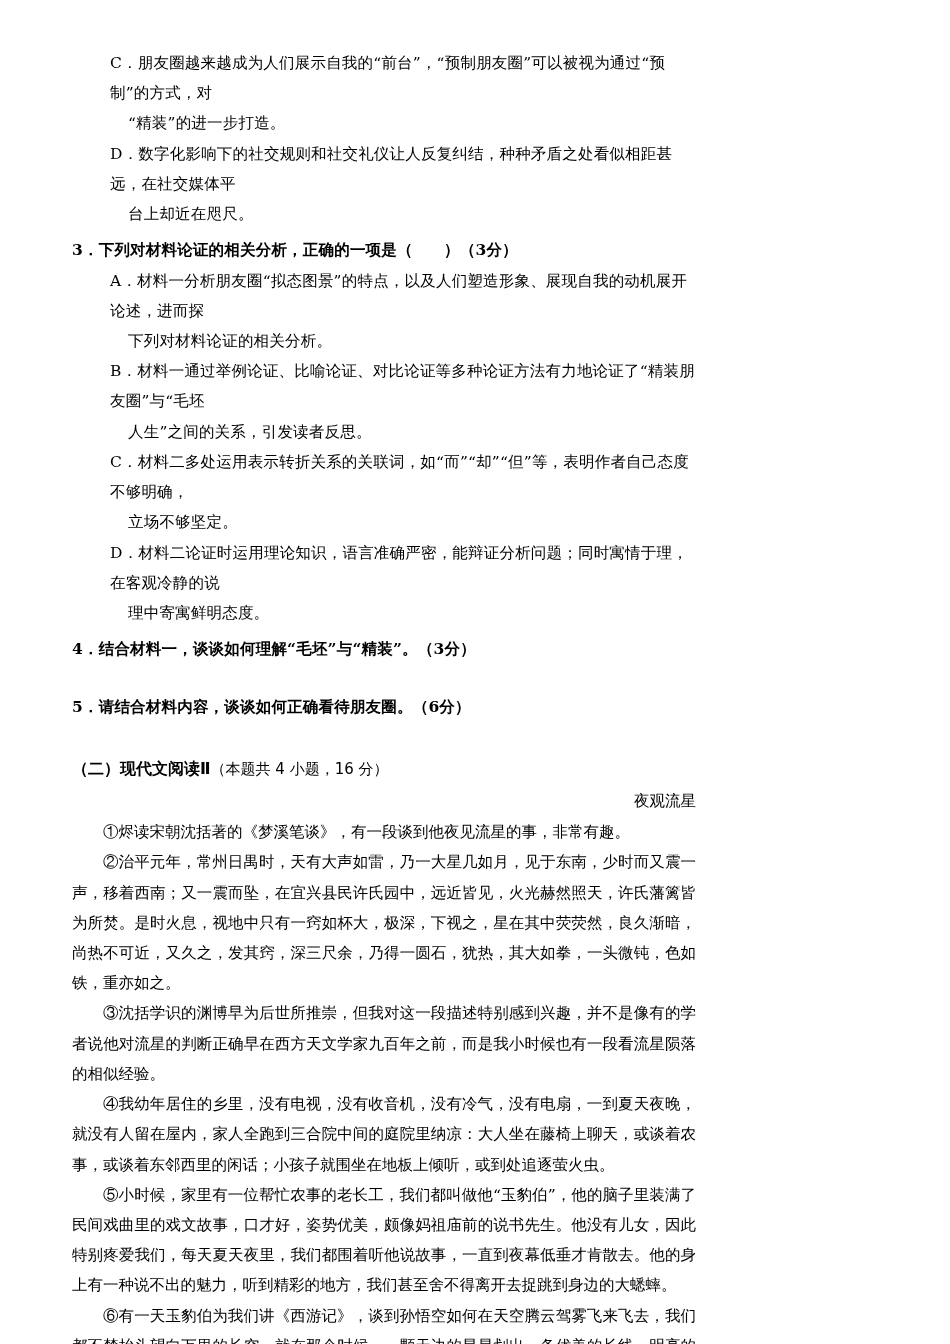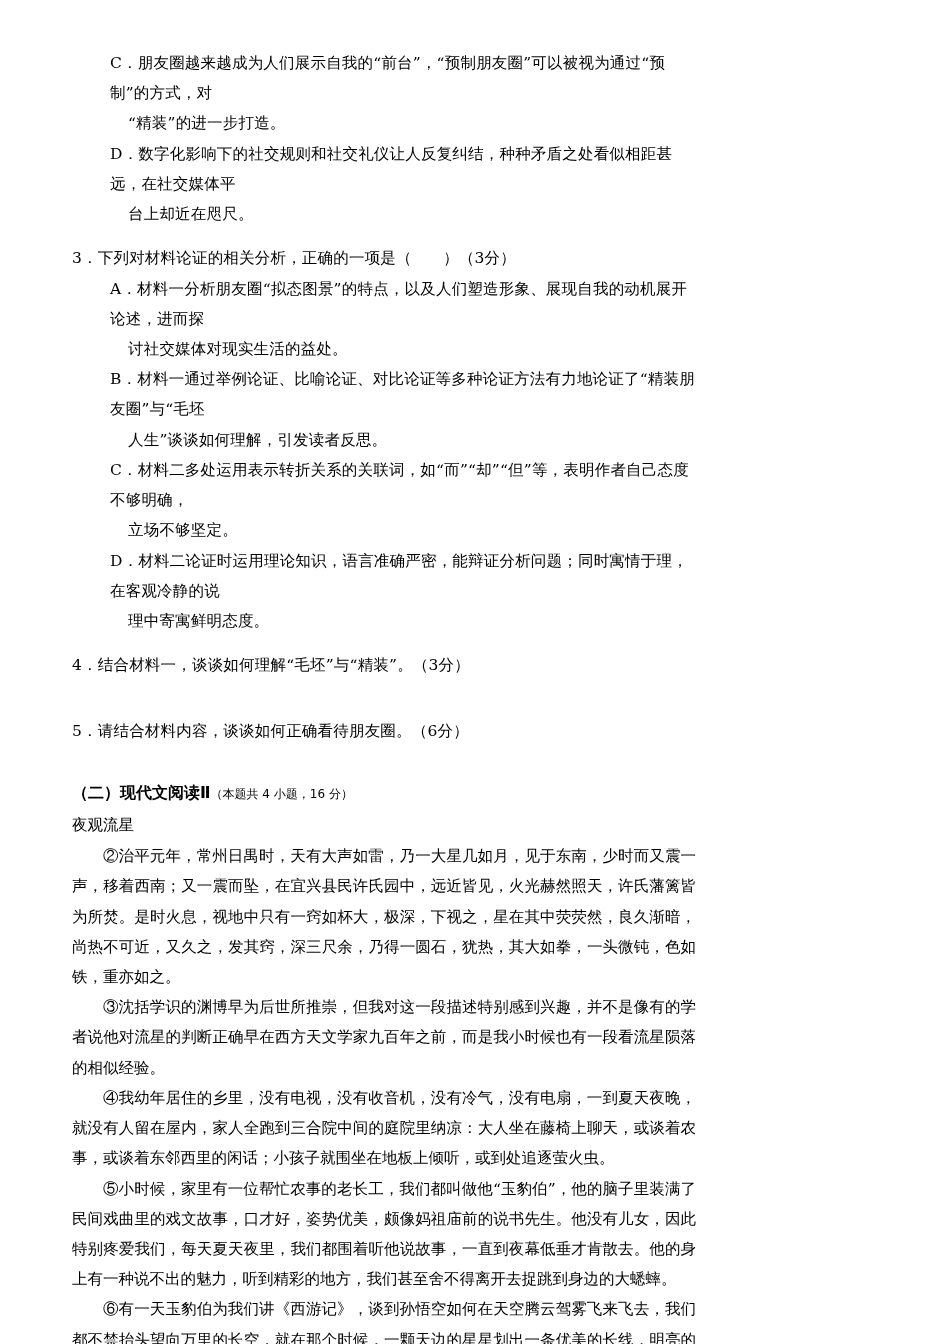--- a/index.html
+++ b/index.html
@@ -29,40 +29,41 @@
     margin-left: 38px;
     text-indent: 0;
   }
   .opt-cont {
     margin-left: 56px;
   }
   .qline {
     margin-left: 0;
   }
   .q-num {
-    margin-top: 14px;
+    margin-top: 6px;
+    font-weight: bold;
   }
   .spacer-md { height: 22px; }
   .spacer-lg { height: 30px; }
 
   .section-head {
     font-size: 16px;
     font-weight: bold;
     line-height: 2;
     font-family: "DejaVu Sans", "Liberation Sans", sans-serif;
   }
   .section-head .small {
     font-weight: normal;
-    font-size: 12px;
+    font-size: 15px;
   }
   .indent2 {
     text-indent: 2em;
   }
   .center {
-    text-align: left;
+    text-align: right;
   }
   .essay {
     font-size: 15.5px;
     line-height: 1.95;
     font-family: "DejaVu Serif", "Liberation Serif", serif;
   }
   .essay-title {
     font-size: 15.5px;
     line-height: 2.1;
   }
@@ -80,32 +81,33 @@
 <body>
 
 <div class="page">
   <div id="content">
       <div class="blk opt">C．朋友圈越来越成为人们展示自我的“前台”，“预制朋友圈”可以被视为通过“预制”的方式，对</div>
       <div class="blk opt-cont">“精装”的进一步打造。</div>
       <div class="blk opt">D．数字化影响下的社交规则和社交礼仪让人反复纠结，种种矛盾之处看似相距甚远，在社交媒体平</div>
       <div class="blk opt-cont">台上却近在咫尺。</div>
       <div class="blk qline q-num">3．下列对材料论证的相关分析，正确的一项是（　　）（3分）</div>
       <div class="blk opt">A．材料一分析朋友圈“拟态图景”的特点，以及人们塑造形象、展现自我的动机展开论述，进而探</div>
-      <div class="blk opt-cont">讨社交媒体对现实生活的益处。</div>
+      <div class="blk opt-cont">下列对材料论证的相关分析。</div>
       <div class="blk opt">B．材料一通过举例论证、比喻论证、对比论证等多种论证方法有力地论证了“精装朋友圈”与“毛坯</div>
-      <div class="blk opt-cont">人生”谈谈如何理解，引发读者反思。</div>
+      <div class="blk opt-cont">人生”之间的关系，引发读者反思。</div>
       <div class="blk opt">C．材料二多处运用表示转折关系的关联词，如“而”“却”“但”等，表明作者自己态度不够明确，</div>
       <div class="blk opt-cont">立场不够坚定。</div>
       <div class="blk opt">D．材料二论证时运用理论知识，语言准确严密，能辩证分析问题；同时寓情于理，在客观冷静的说</div>
       <div class="blk opt-cont">理中寄寓鲜明态度。</div>
       <div class="blk qline q-num">4．结合材料一，谈谈如何理解“毛坯”与“精装”。（3分）</div>
       <div class="spacer-md"></div>
       <div class="blk qline q-num">5．请结合材料内容，谈谈如何正确看待朋友圈。（6分）</div>
       <div class="spacer-lg"></div>
       <div class="section-head"><span>（二）现代文阅读Ⅱ</span><span class="small">（本题共 4 小题，16 分）</span></div>
       <div class="essay essay-title center">夜观流星</div>
+      <div class="essay para">①烬读宋朝沈括著的《梦溪笔谈》，有一段谈到他夜见流星的事，非常有趣。</div>
       <div class="essay para">②治平元年，常州日禺时，天有大声如雷，乃一大星几如月，见于东南，少时而又震一声，移着西南；又一震而坠，在宜兴县民许氏园中，远近皆见，火光赫然照天，许氏藩篱皆为所焚。是时火息，视地中只有一窍如杯大，极深，下视之，星在其中荧荧然，良久渐暗，尚热不可近，又久之，发其窍，深三尺余，乃得一圆石，犹热，其大如拳，一头微钝，色如铁，重亦如之。</div>
       <div class="essay para">③沈括学识的渊博早为后世所推崇，但我对这一段描述特别感到兴趣，并不是像有的学者说他对流星的判断正确早在西方天文学家九百年之前，而是我小时候也有一段看流星陨落的相似经验。</div>
       <div class="essay para">④我幼年居住的乡里，没有电视，没有收音机，没有冷气，没有电扇，一到夏天夜晚，就没有人留在屋内，家人全跑到三合院中间的庭院里纳凉：大人坐在藤椅上聊天，或谈着农事，或谈着东邻西里的闲话；小孩子就围坐在地板上倾听，或到处追逐萤火虫。</div>
       <div class="essay para">⑤小时候，家里有一位帮忙农事的老长工，我们都叫做他“玉豹伯”，他的脑子里装满了民间戏曲里的戏文故事，口才好，姿势优美，颇像妈祖庙前的说书先生。他没有儿女，因此特别疼爱我们，每天夏天夜里，我们都围着听他说故事，一直到夜幕低垂才肯散去。他的身上有一种说不出的魅力，听到精彩的地方，我们甚至舍不得离开去捉跳到身边的大蟋蟀。</div>
       <div class="essay para">⑥有一天玉豹伯为我们讲《西游记》，谈到孙悟空如何在天空腾云驾雾飞来飞去，我们都不禁抬头望向万里的长空，就在那个时候，一颗天边的星星划出一条优美的长线，明亮的星一直往我们头上坠落，我</div>
     </div>
 </div>
 
 </body></html>

